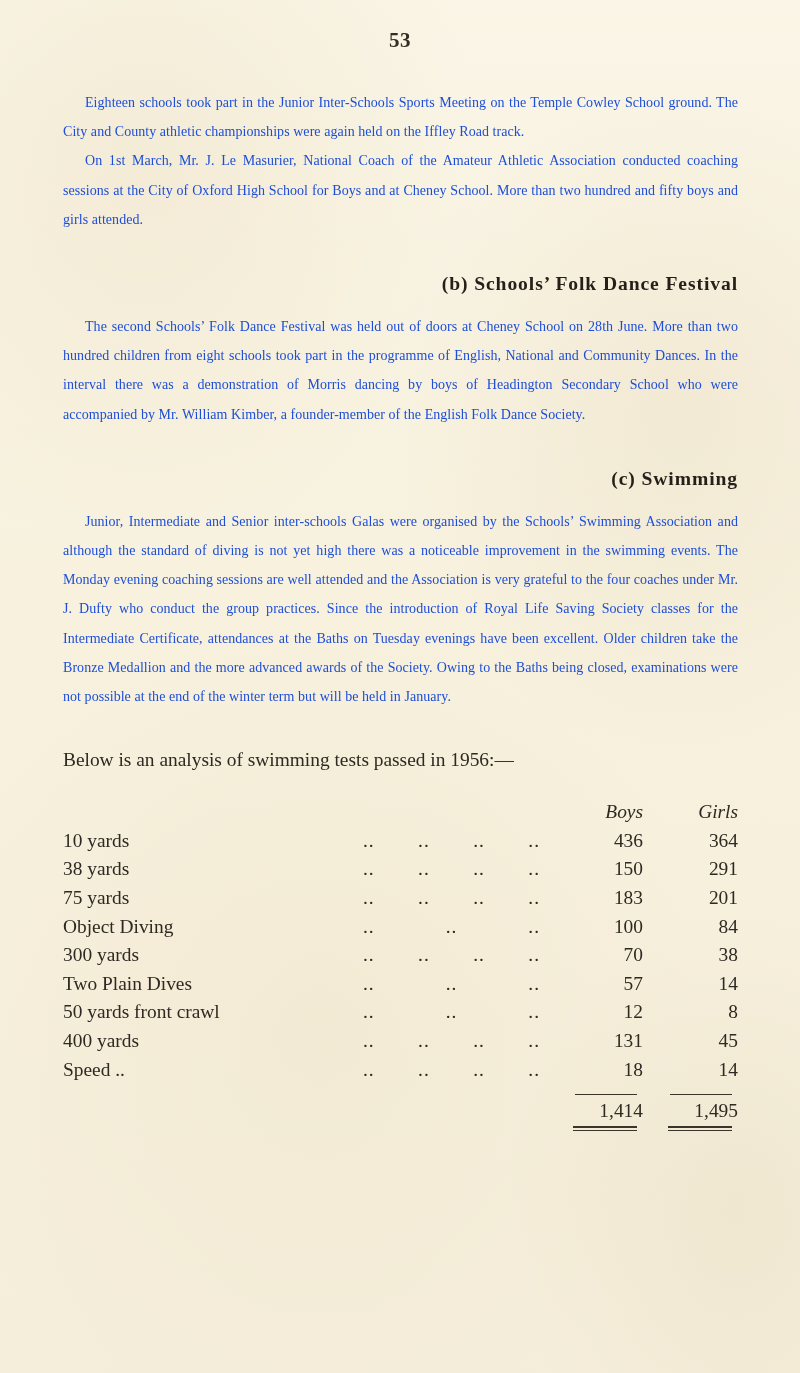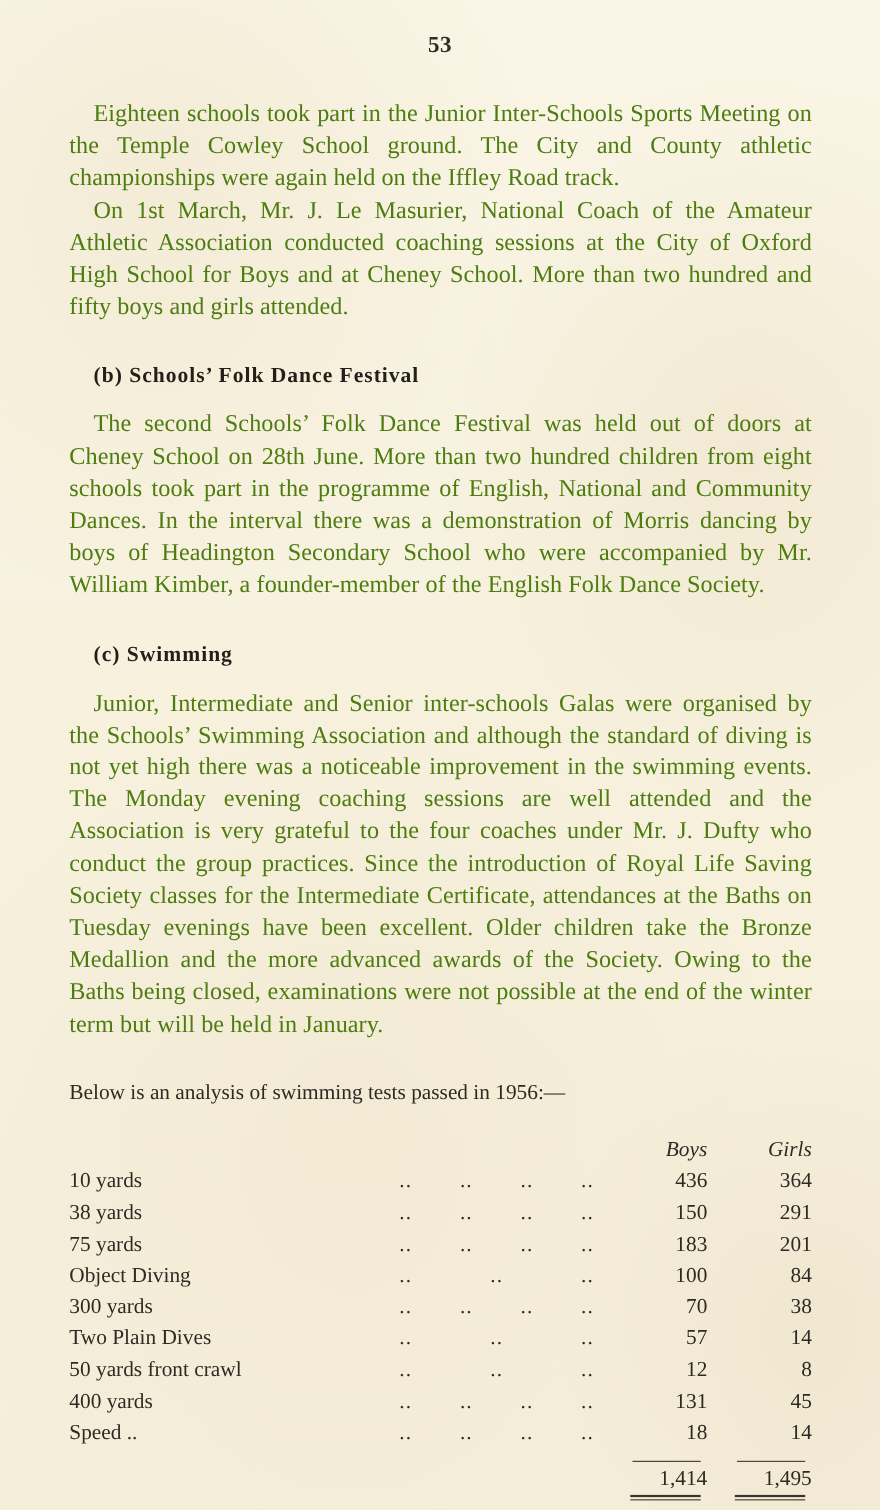--- a/index.html
+++ b/index.html
@@ -52,35 +52,36 @@
     position: absolute;
     left: 63px;
     top: 88px;
     width: 675px;
   }
 
   p.body-par {
     margin: 0;
     text-align: justify;
     text-justify: inter-word;
-    font-size: 22px;
+    font-size: 14px;
     line-height: 29.2px;
     text-indent: 22px;
-    color: #4d7c0f;
+    color: #1d4ed8;
     letter-spacing: 0.05px;
   }
 
   h3.section-heading {
     margin: 0;
     font-size: 19.6px;
     font-weight: bold;
     letter-spacing: 0.9px;
     color: #241f19;
     text-indent: 22px;
     line-height: 28px;
+    text-align: right;
   }
 
   .gap-before-heading { height: 36px; }
   .gap-after-heading  { height: 14px; }
 
   
   .table-intro {
     margin: 0;
     font-size: 19.4px;
     line-height: 29px;

